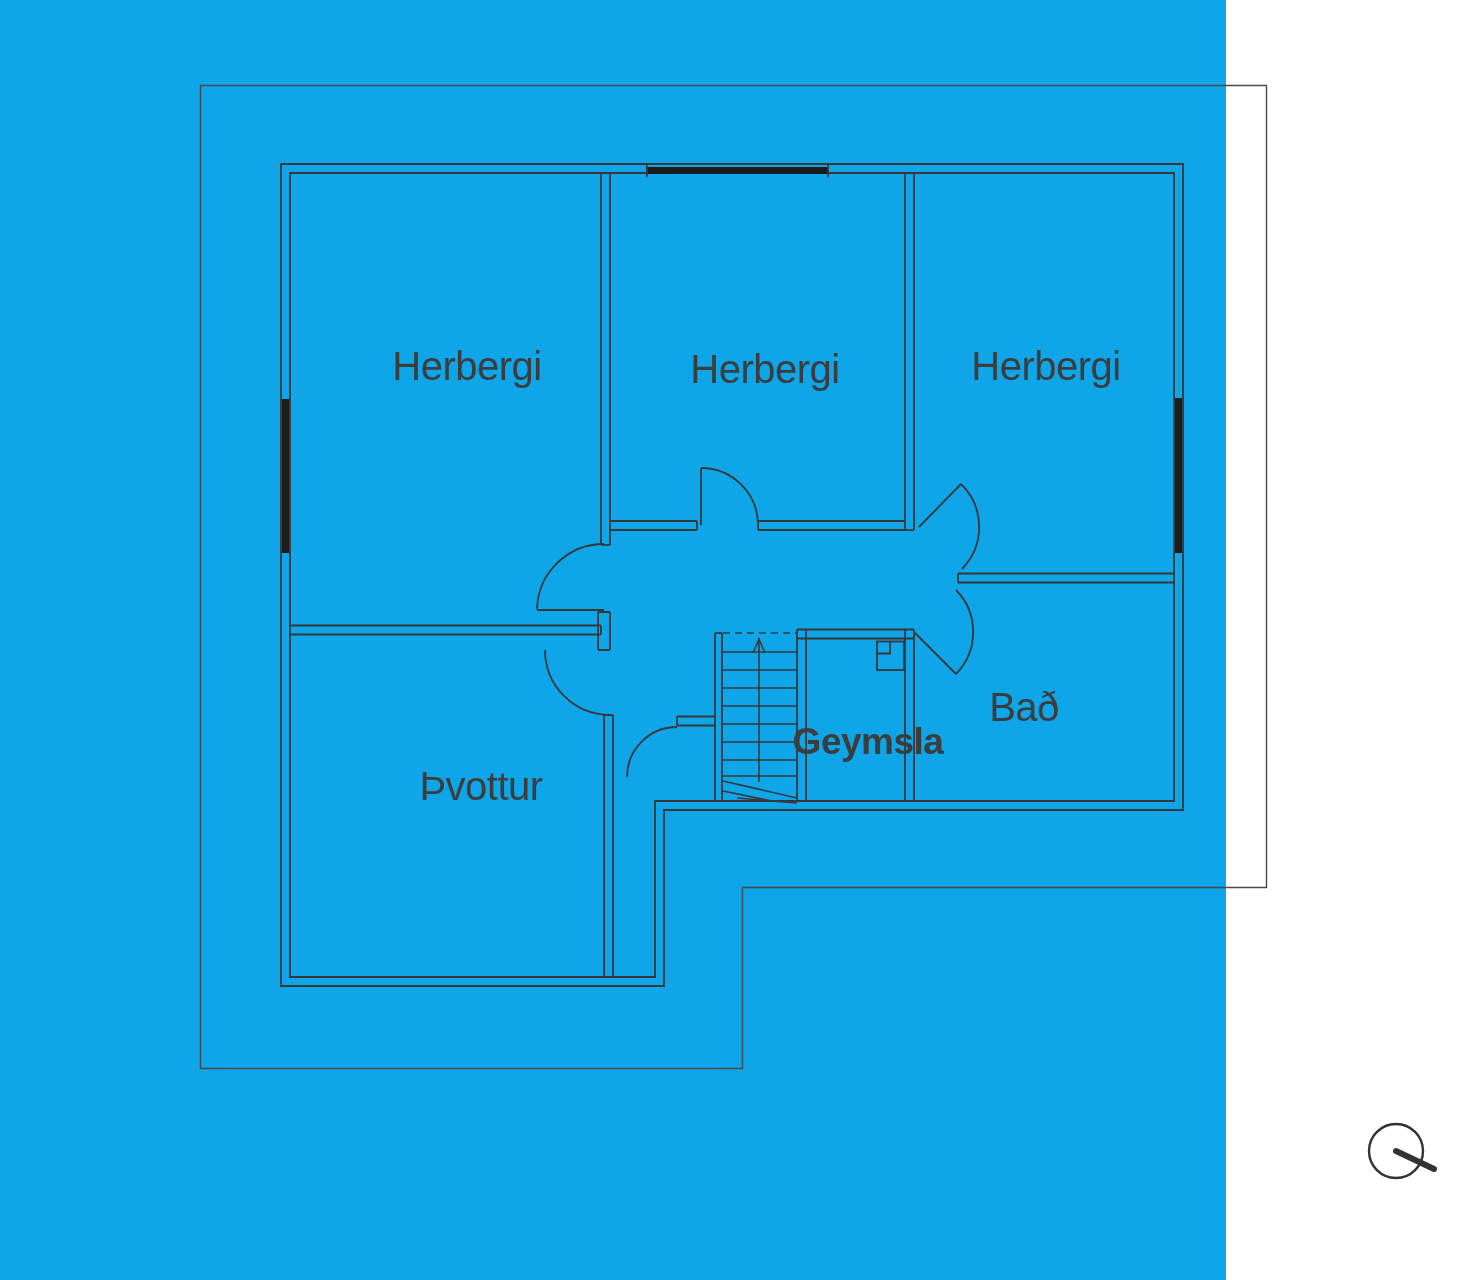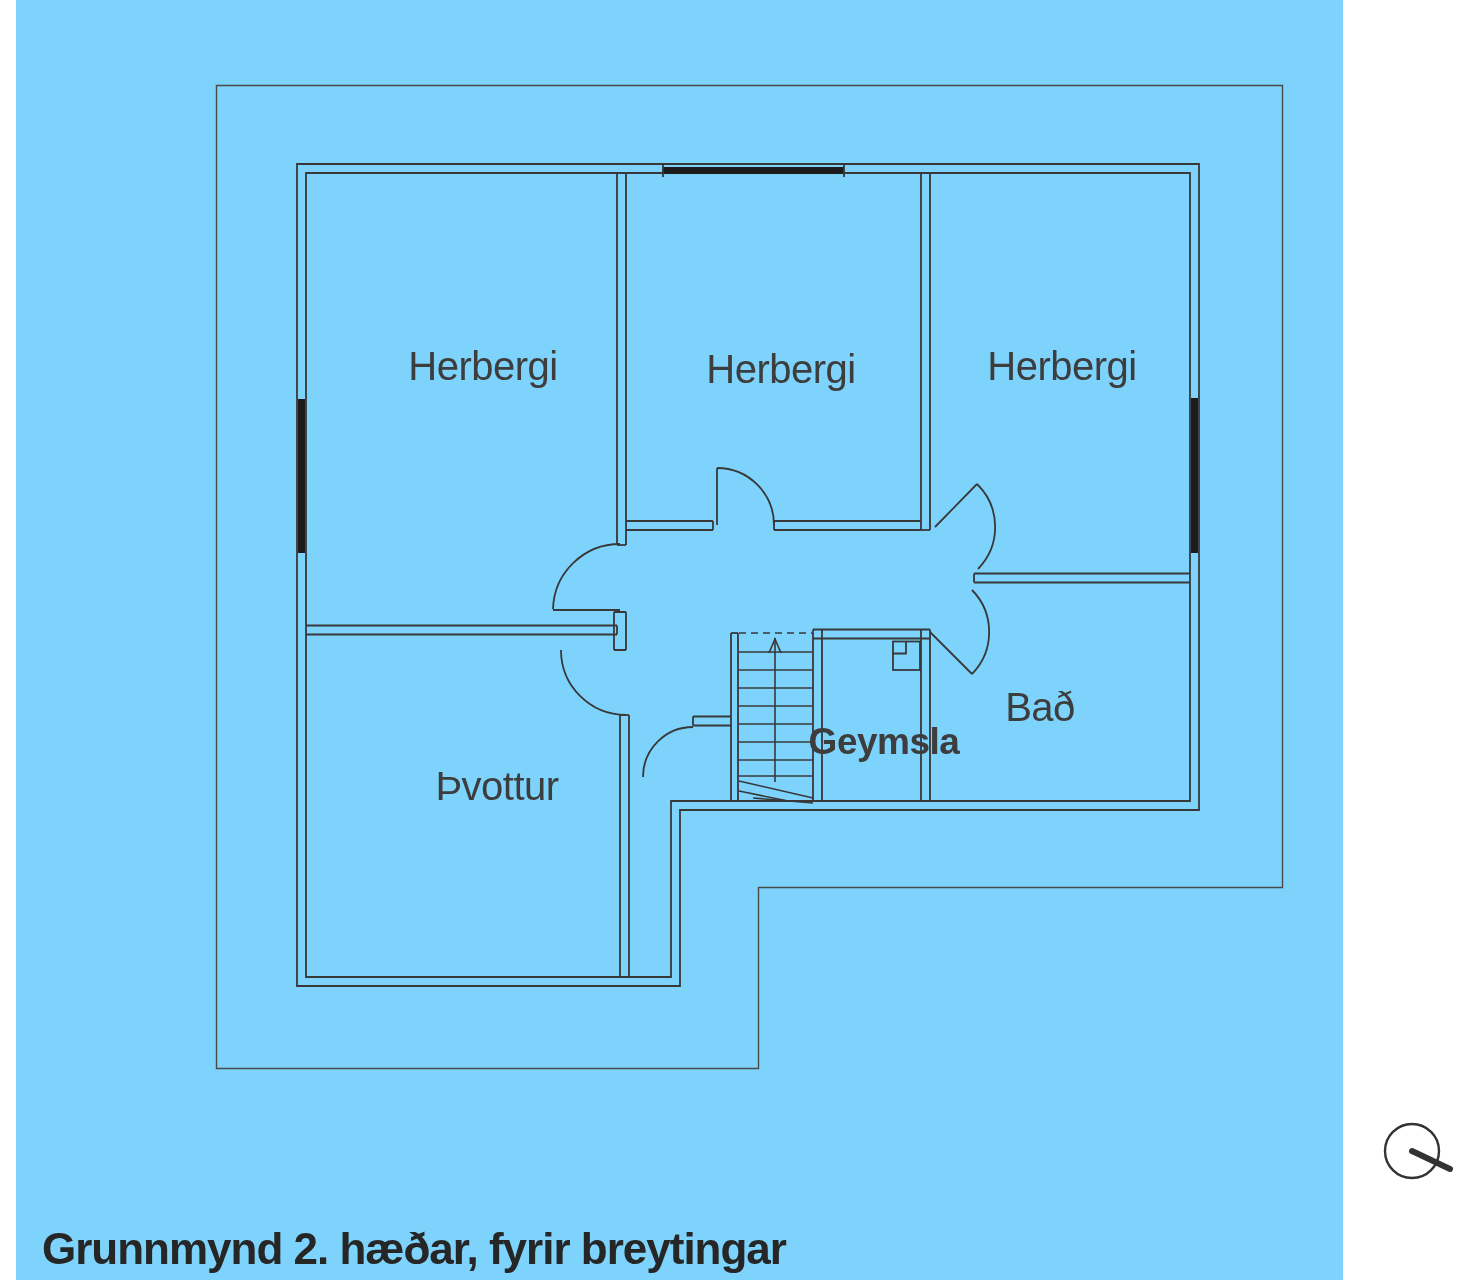--- a/index.html
+++ b/index.html
@@ -4,22 +4,22 @@
 <style>
   html,body{margin:0;padding:0;}
   body{
     width:1463px;height:1280px;
     background:#ffffff;
     font-family:"Liberation Sans", sans-serif;
     position:relative;
     overflow:hidden;
   }
   .page{
-    position:absolute;left:16px;top:0;width:1327px;height:1280px;
-    background:#7dd3fc;
+    position:absolute;left:0;top:0;width:1226px;height:1280px;
+    background:#0ea5e9;
   }
   .plan-svg{position:absolute;left:0;top:0;}
   .room-label{
     position:absolute;
     transform:translate(-50%,-55%);
     color:#3d3d3d;
     font-size:40px;
     letter-spacing:-0.5px;
     white-space:nowrap;
     font-weight:400;
@@ -159,15 +159,14 @@
     </g>
   </svg>
 
   <div class="room-label" style="left:467px;top:369px">Herbergi</div>
   <div class="room-label" style="left:765px;top:372px">Herbergi</div>
   <div class="room-label" style="left:1046px;top:369px">Herbergi</div>
   <div class="room-label" style="left:481px;top:789px">Þvottur</div>
   <div class="room-label small" style="left:868px;top:744px">Geymsla</div>
   <div class="room-label" style="left:1024px;top:710px">Bað</div>
 
-  <div class="plan-title">Grunnmynd 2. hæðar, fyrir breytingar</div>
 
 </div>
 
 </body></html>

